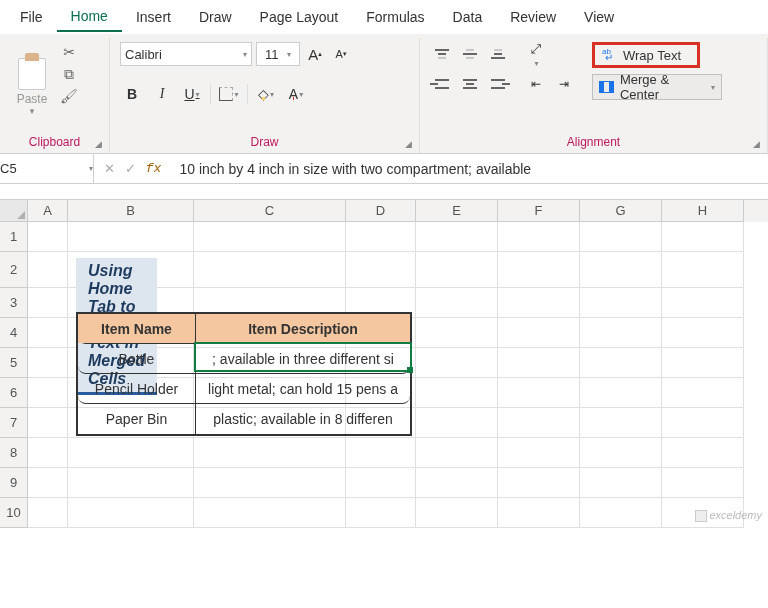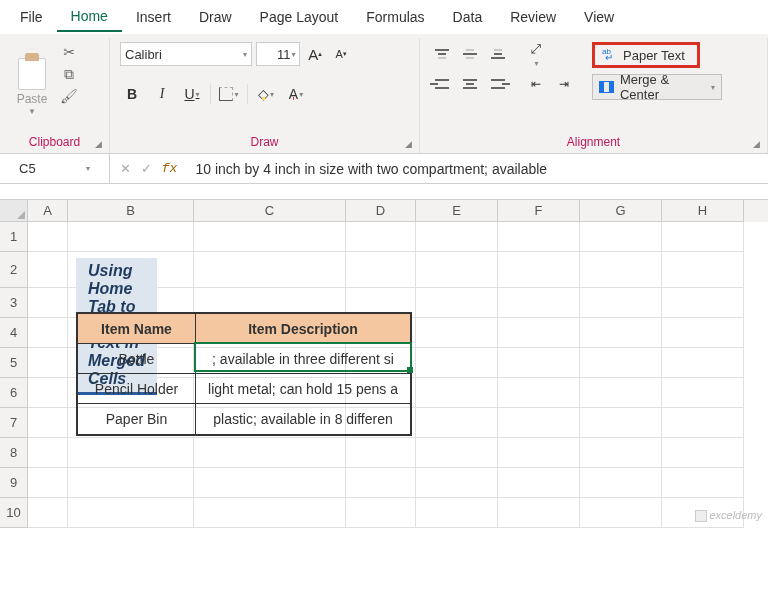--- a/index.html
+++ b/index.html
@@ -22,21 +22,21 @@
 .paste-icon { width: 28px; height: 32px; background: #fff; border: 1px solid #ccc; border-radius: 2px; position: relative; margin-bottom: 2px; }
 .paste-icon::before { content: ''; position: absolute; top: -6px; left: 6px; width: 14px; height: 8px; background: #d9b38c; border-radius: 2px 2px 0 0; }
 .paste-label { font-size: 12px; color: #999; }
 .clip-col { display: flex; flex-direction: column; gap: 6px; padding-top: 4px; }
 .mini-icon { width: 18px; height: 16px; display: flex; align-items: center; justify-content: center; font-size: 14px; color: #666; }
 
 
 .font-body { flex: 1; display: flex; flex-direction: column; gap: 16px; padding-top: 2px; }
 .font-row1 { display: flex; gap: 4px; align-items: center; }
 .font-select { width: 132px; height: 24px; border: 1px solid #ccc; background: #fff; font-size: 13px; padding: 0 4px; display: flex; align-items: center; justify-content: space-between; }
-.size-select { width: 44px; height: 24px; border: 1px solid #ccc; background: #fff; font-size: 13px; padding: 0 20px; display: flex; align-items: center; justify-content: space-between; }
+.size-select { width: 44px; height: 24px; border: 1px solid #ccc; background: #fff; font-size: 13px; padding: 0 8px; display: flex; align-items: center; justify-content: space-between; }
 .fontsize-btn { width: 22px; height: 22px; display: flex; align-items: center; justify-content: center; font-size: 13px; }
 .font-row2 { display: flex; gap: 6px; align-items: center; }
 .fmt-btn { width: 24px; height: 24px; display: flex; align-items: center; justify-content: center; font-size: 14px; position: relative; }
 .bold { font-weight: 700; }
 .italic { font-style: italic; font-family: Georgia, serif; }
 .underline { text-decoration: underline; }
 .dd { font-size: 8px; color: #888; margin-left: 1px; }
 .color-bar { position: absolute; bottom: 2px; left: 4px; right: 4px; height: 3px; }
 .border-icon { width: 14px; height: 14px; border: 1px solid #555; border-top: 1px dashed #aaa; border-right: 1px dashed #aaa; }
 
@@ -49,42 +49,42 @@
 .al-line.s { width: 8px; }
 .wrap-btn { width: 108px; height: 26px; border: 3px solid #d93025; display: flex; align-items: center; gap: 6px; padding: 0 6px; font-size: 13px; }
 .wrap-icon { width: 16px; height: 14px; position: relative; }
 .wrap-icon::before { content:'ab'; position:absolute; font-size:8px; top:-1px; left:1px; color:#1a73e8; }
 .wrap-icon::after { content:'↵'; position:absolute; font-size:10px; bottom:-1px; left:4px; color:#1a73e8; }
 .merge-btn { width: 130px; height: 26px; border: 1px solid #c0c0c0; display: flex; align-items: center; gap: 6px; padding: 0 6px; font-size: 13px; background: #ecebe9; }
 .merge-icon { width: 16px; height: 12px; border: 1px solid #1a73e8; background: linear-gradient(to right, #1a73e8 30%, transparent 30%, transparent 70%, #1a73e8 70%); }
 
 
 .fbar-row { display: flex; align-items: center; height: 30px; border-bottom: 1px solid #d0d0d0; }
-.namebox { width: 110px; height: 30px; border-right: 1px solid #d0d0d0; display: flex; align-items: center; padding: 0 19px; justify-content: space-between; font-size: 13px; }
+.namebox { width: 94px; height: 30px; border-right: 1px solid #d0d0d0; display: flex; align-items: center; padding: 0 0; justify-content: space-between; font-size: 13px; }
 .fbar-ctrl { display: flex; align-items: center; gap: 10px; padding: 0 10px; color: #aaa; }
 .fx { font-style: italic; font-size: 13px; color: #a16207; font-family: Liberation Mono, monospace; }
 .fbar-input { flex: 1; height: 30px; font-size: 14px; padding: 0 8px; display: flex; align-items: center; overflow: hidden; white-space: nowrap; }
 .fbar-spacer { height: 16px; border-bottom: 1px solid #d0d0d0; }
 
 
 .gridwrap { position: relative; }
 .colheads { display: flex; height: 22px; background: #f3f2f1; }
 .cornercell { width: 28px; border-right: 1px solid #ccc; border-bottom: 1px solid #ccc; background: #e8e8e8; position: relative; }
 .cornercell::after { content:''; position:absolute; right:2px; bottom:2px; width:0; height:0; border-left:8px solid transparent; border-bottom:8px solid #b0b0b0; }
 .colhead { border-right: 1px solid #ccc; border-bottom: 1px solid #ccc; display: flex; align-items: center; justify-content: center; font-size: 13px; color: #555; background: #f3f2f1; }
 .rows { }
 .row { display: flex; height: 30px; }
 .rowhead { width: 28px; border-right: 1px solid #ccc; border-bottom: 1px solid #ccc; background: #f3f2f1; display: flex; align-items: center; justify-content: center; font-size: 13px; color: #555; }
 .cell { border-right: 1px solid #e0e0e0; border-bottom: 1px solid #e0e0e0; }
 
 
 .overlay { position: absolute; top: 22px; left: 28px; pointer-events: none; }
 .title-text { position: absolute; left: 48px; top: 36px; font-size: 16px; font-weight: 700; font-style: italic; color: #1f3a5f; background: #dde6ee; padding: 4px 12px; border-bottom: 3px solid #2a5d9f; }
 .tbl { position: absolute; left: 48px; top: 90px; border: 2px solid #333; }
-.tbl-row { display: flex; height: 30px; border-bottom: 1px solid #333; }
+.tbl-row { display: flex; height: 30px; border-bottom: 1px solid #333; border-radius: 8px; }
 .tbl-row:last-child { border-bottom: none; }
 .tbl-cell { border-right: 1px solid #333; display: flex; align-items: center; justify-content: center; font-size: 14px; padding: 0 6px; overflow: hidden; white-space: nowrap; }
 .tbl-cell:last-child { border-right: none; }
 .th { background: #f4c7a1; font-weight: 700; }
 .cname { width: 118px; }
 .cdesc { width: 214px; }
 .sel-ring { position: absolute; border: 2px solid #107c41; pointer-events: none; }
 .sel-handle { position: absolute; width: 6px; height: 6px; background: #107c41; right: -3px; bottom: -3px; }
 
 .watermark { position:absolute; right: 6px; bottom: 6px; font-size: 11px; color: #bbb; font-style: italic; pointer-events:none; }
@@ -217,21 +217,21 @@
               <span style="font-size:12px">⇤</span>
             </div>
           <div class="align-btn">
               <span style="font-size:12px">⇥</span>
             </div>
         </div>
       </div>
       <div class="align-col">
         <div class="wrap-btn">
           <div class="wrap-icon"></div>
-          <span>Paper Text</span>
+          <span>Wrap Text</span>
         </div>
         <div class="merge-btn">
           <div class="merge-icon"></div>
           <span>Merge &amp; Center</span>
           <span class="dd" style="margin-left:auto">▾</span>
         </div>
       </div>
     </div>
     <div class="ribbon-group-label">Alignment</div>
     <div class="launcher">◢</div>

